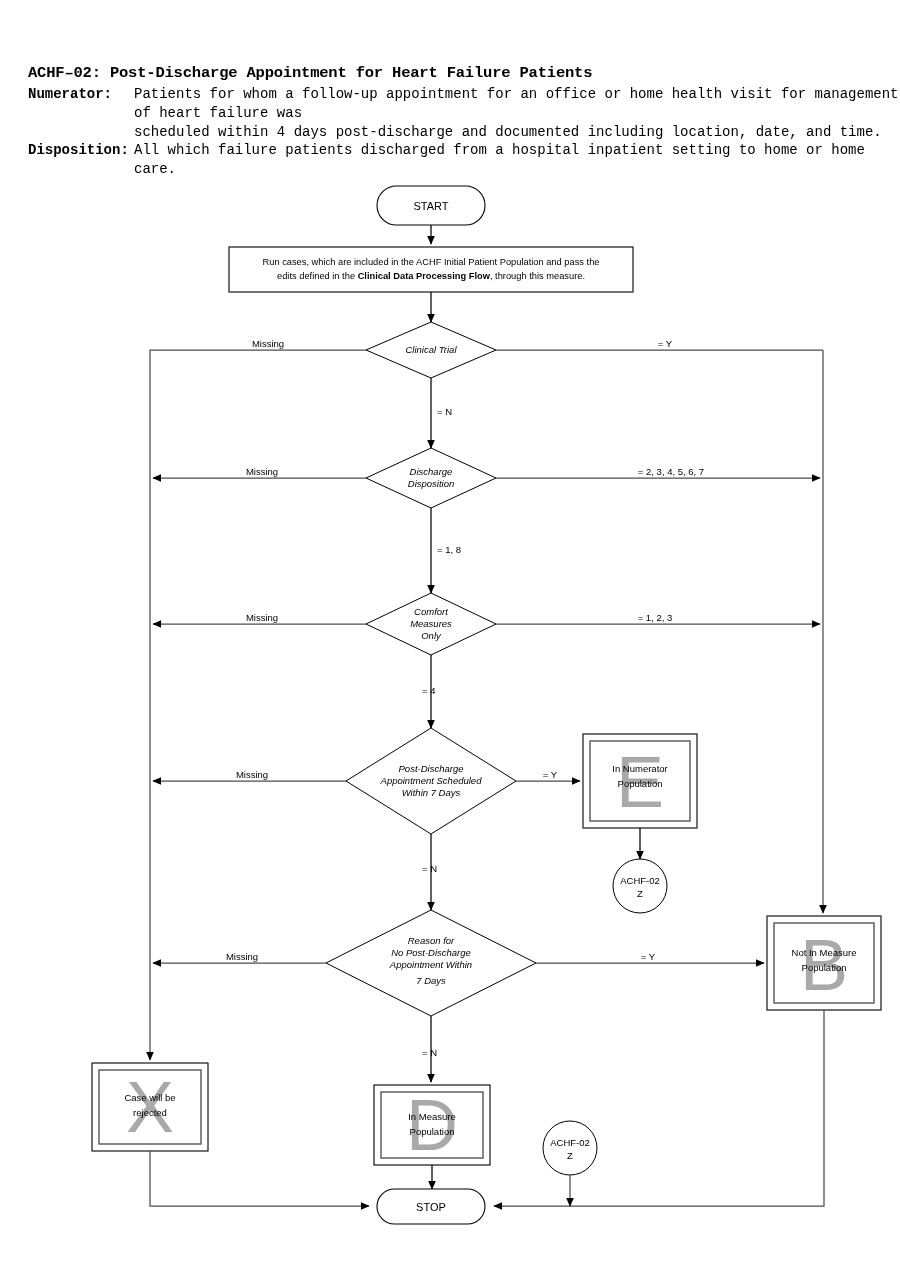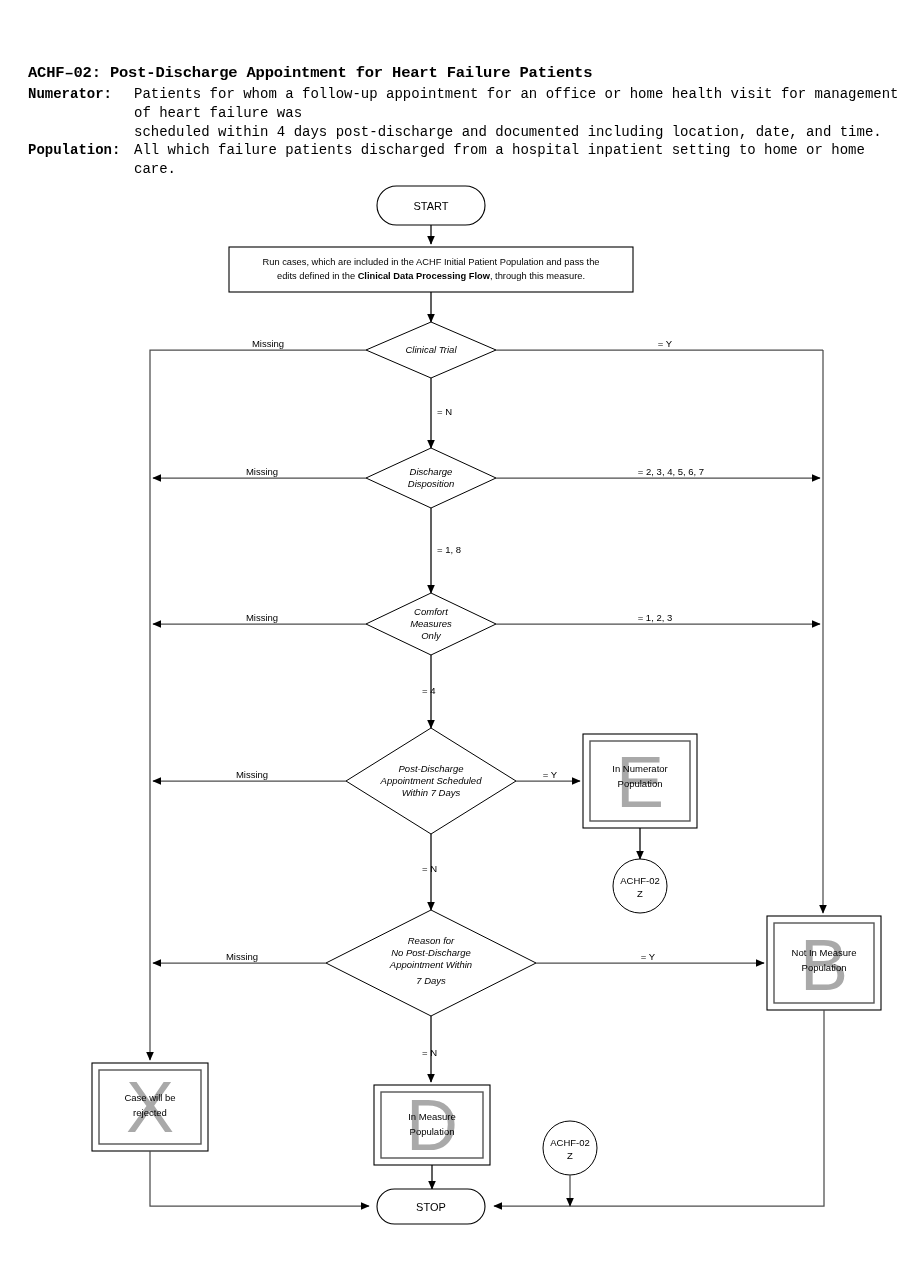--- a/index.html
+++ b/index.html
@@ -44,21 +44,21 @@
 
     <div class="hdr-row">
       <div class="hdr-lbl">Numerator:</div>
       <div class="hdr-val">
         <p>Patients for whom a follow-up appointment for an office or home health visit for management of heart failure was</p>
         <p class="ind">scheduled within 4 days post-discharge and documented including location, date, and time.</p>
       </div>
     </div>
 
     <div class="hdr-row">
-      <div class="hdr-lbl">Population:</div>
+      <div class="hdr-lbl">Disposition:</div>
       <div class="hdr-val">
         <p>All which failure patients discharged from a hospital inpatient setting to home or home care.</p>
       </div>
     </div>
   </div>
 
   <svg id="canvas" viewBox="0 0 900 1286">
     <defs>
       <marker id="arrK" viewBox="0 0 10 10" refX="9.2" refY="5" markerWidth="7" markerHeight="7" orient="auto-start-reverse">
         <path d="M0,0.6 L10,5 L0,9.4 z" fill="#000000"></path>

